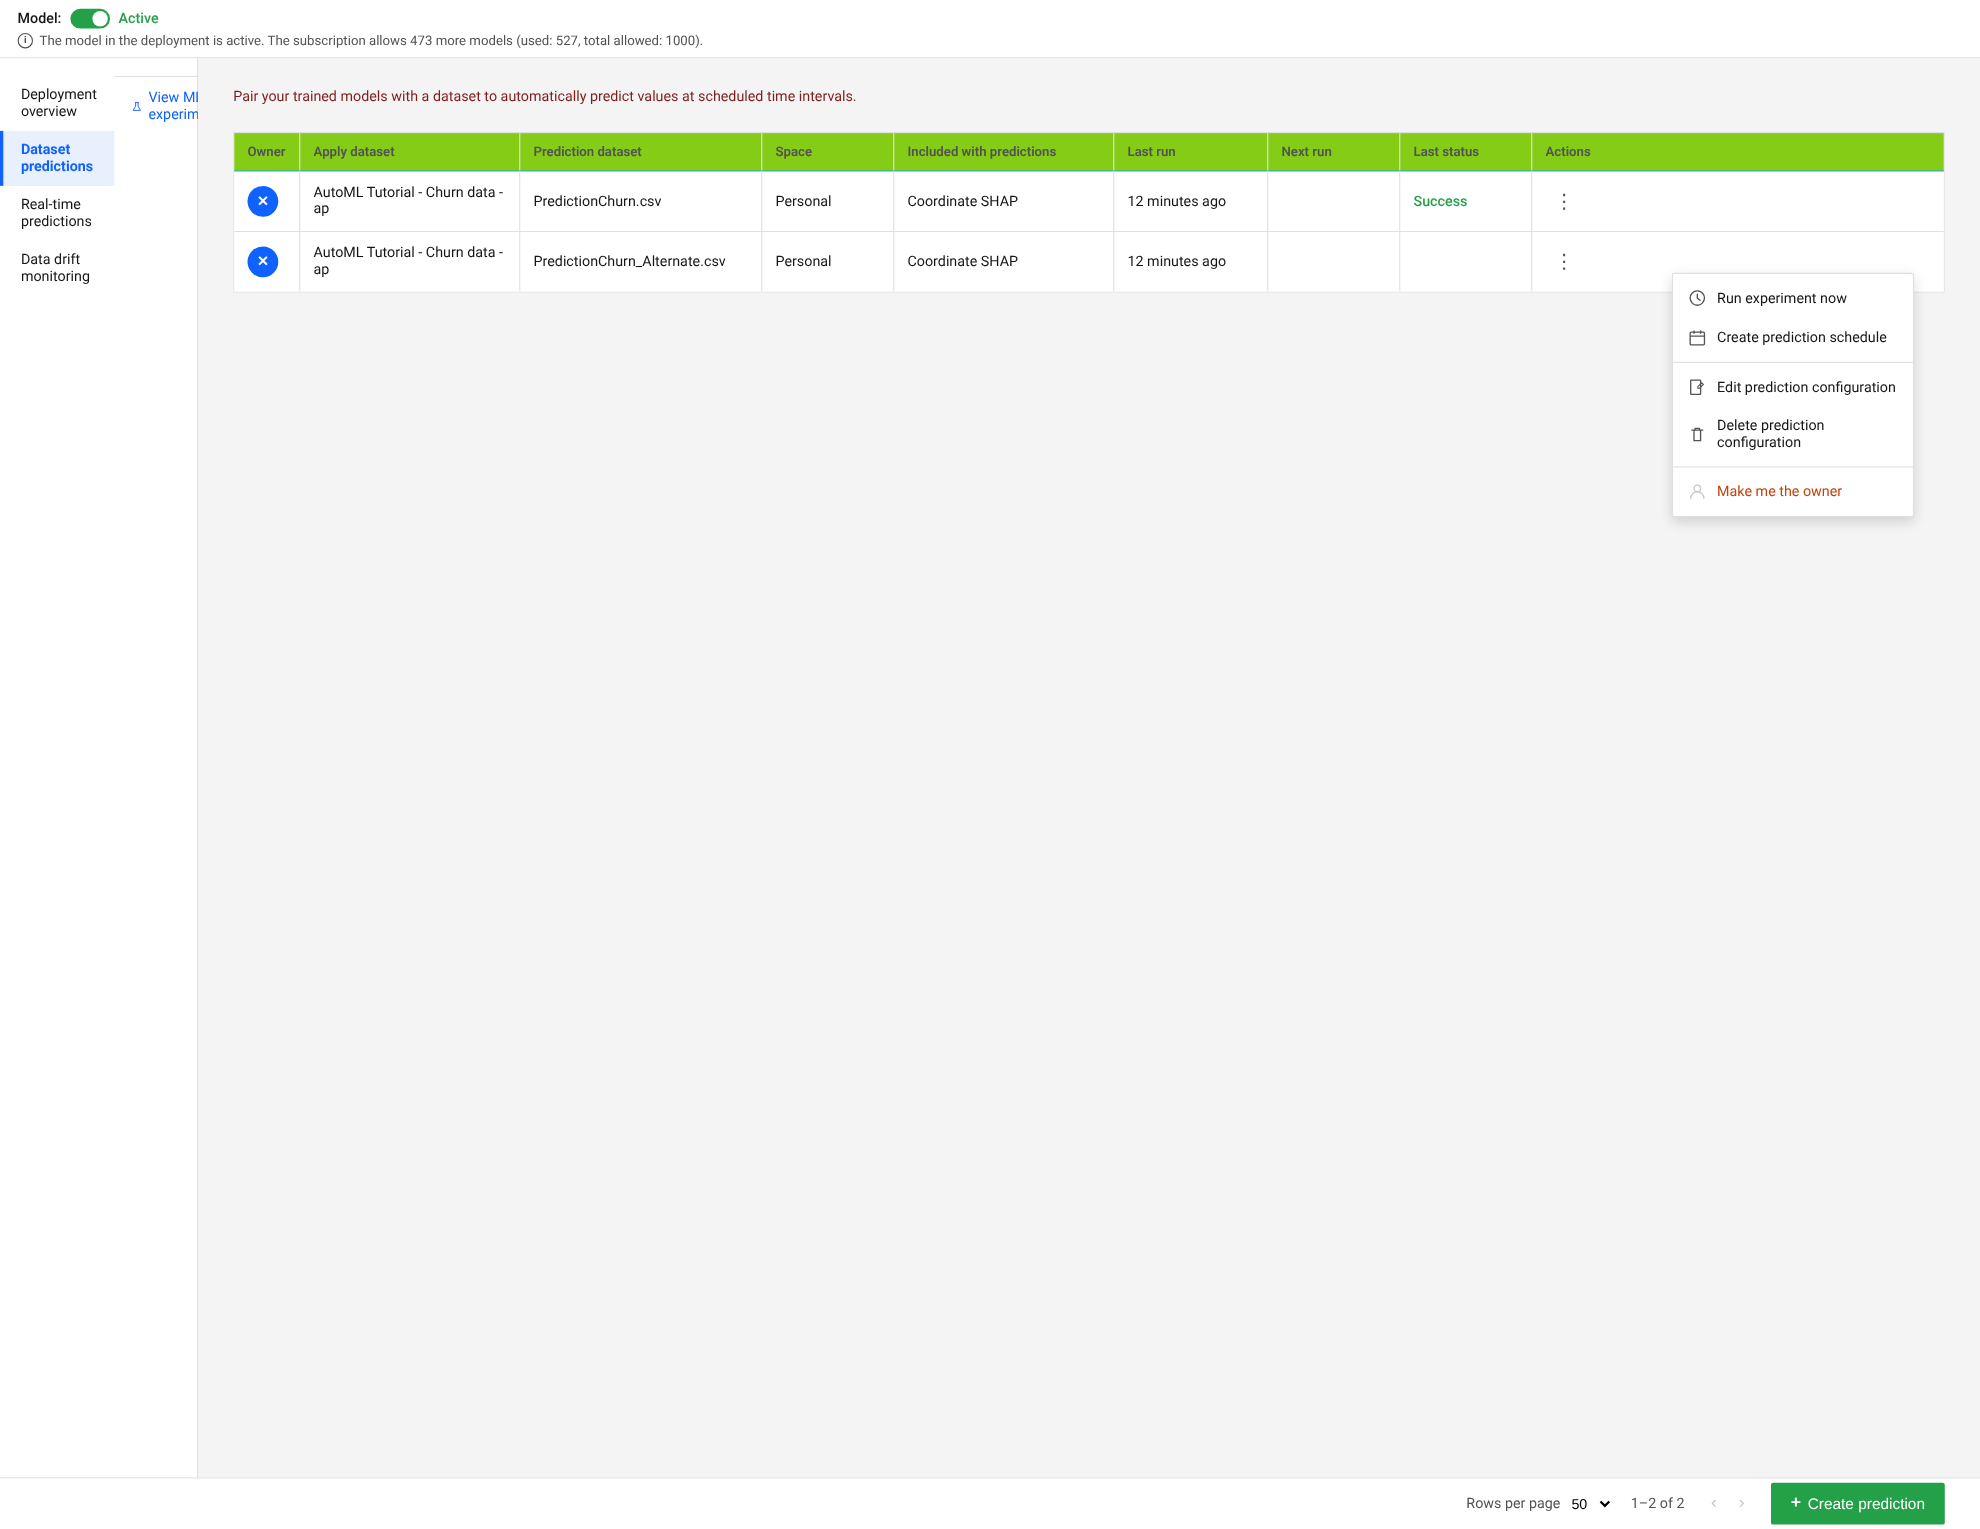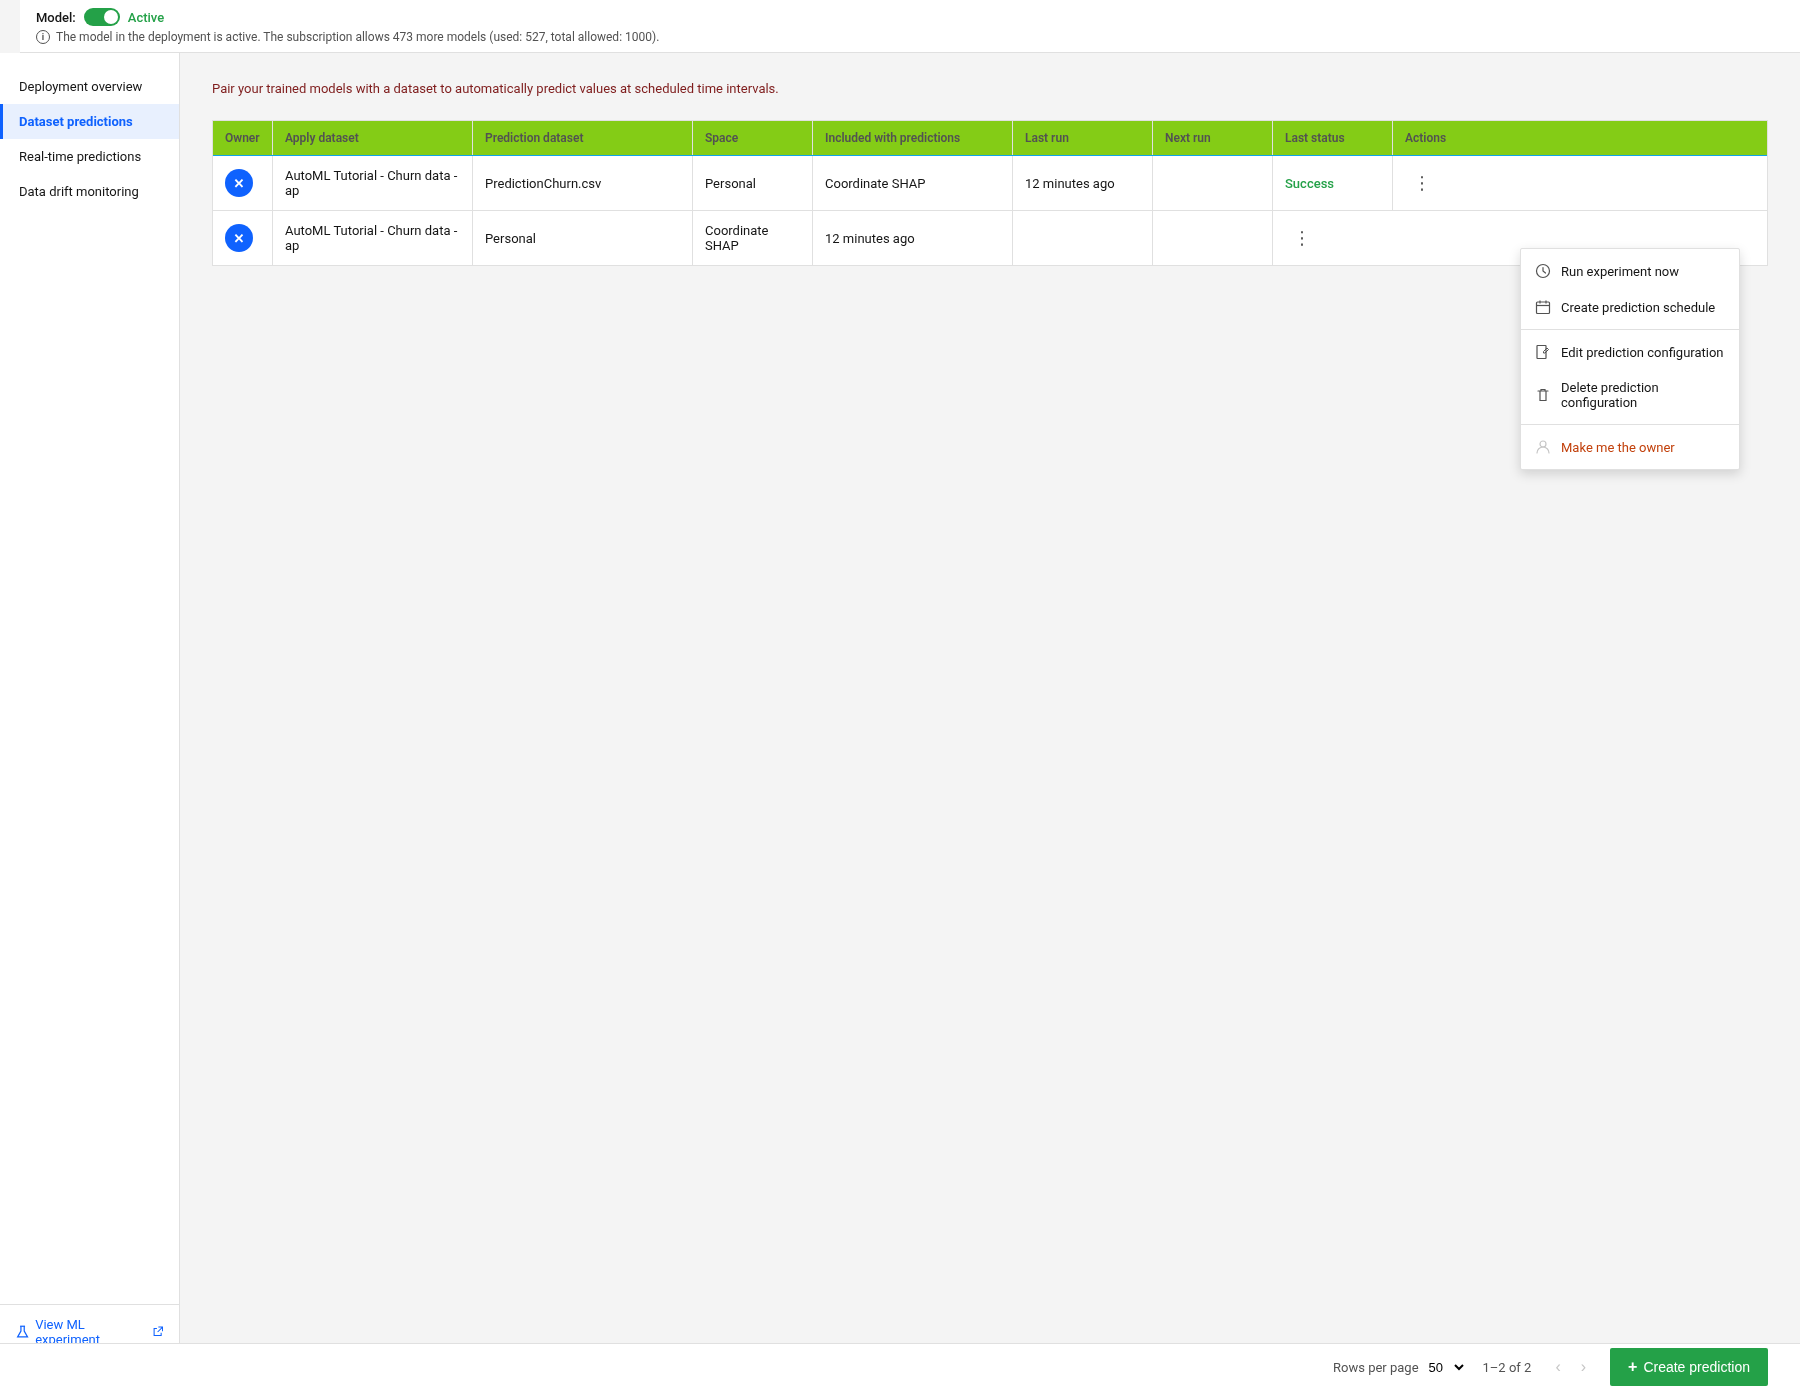--- a/index.html
+++ b/index.html
@@ -5,21 +5,20 @@
     * { box-sizing: border-box; margin: 0; padding: 0; }
     body { font-family: -apple-system, BlinkMacSystemFont, 'Segoe UI', Roboto, sans-serif; font-size: 13px; background: #f4f4f4; color: #161616; height: 1390px; overflow: hidden; }
 
     .top-bar {
       background: #fff;
       border-bottom: 1px solid #e0e0e0;
       padding: 8px 16px;
       display: flex;
       flex-direction: column;
       gap: 4px;
-      margin-left: 20px;
     }
     .model-status {
       display: flex;
       align-items: center;
       gap: 8px;
       font-size: 13px;
       font-weight: 500;
     }
     .toggle-switch {
       width: 36px;
@@ -64,21 +63,21 @@
       display: flex;
       height: calc(1390px - 68px);
     }
 
     .sidebar {
       width: 180px;
       background: #fff;
       border-right: 1px solid #e0e0e0;
       padding: 16px 0;
       display: flex;
-      flex-direction: column;
+      flex-direction: row;
       justify-content: space-between;
     }
     .sidebar-nav { display: flex; flex-direction: column; }
     .sidebar-item {
       padding: 10px 16px;
       font-size: 13px;
       color: #161616;
       cursor: pointer;
       border-left: 3px solid transparent;
     }
@@ -380,20 +379,23 @@
       </div>
 
       <div class="table-row">
         <div class="td">
           <div class="owner-icon-x">✕</div>
         </div>
         <div class="td">
           <span>AutoML Tutorial - Churn data - ap</span>
         </div>
         <div class="td">
+          <span>PredictionChurn_Alternate.csv</span>
+        </div>
+        <div class="td">
           <span>Personal</span>
         </div>
         <div class="td">
           <span>Coordinate SHAP</span>
         </div>
         <div class="td">
           <span>12 minutes ago</span>
         </div>
         <div class="td">
           <span></span>

